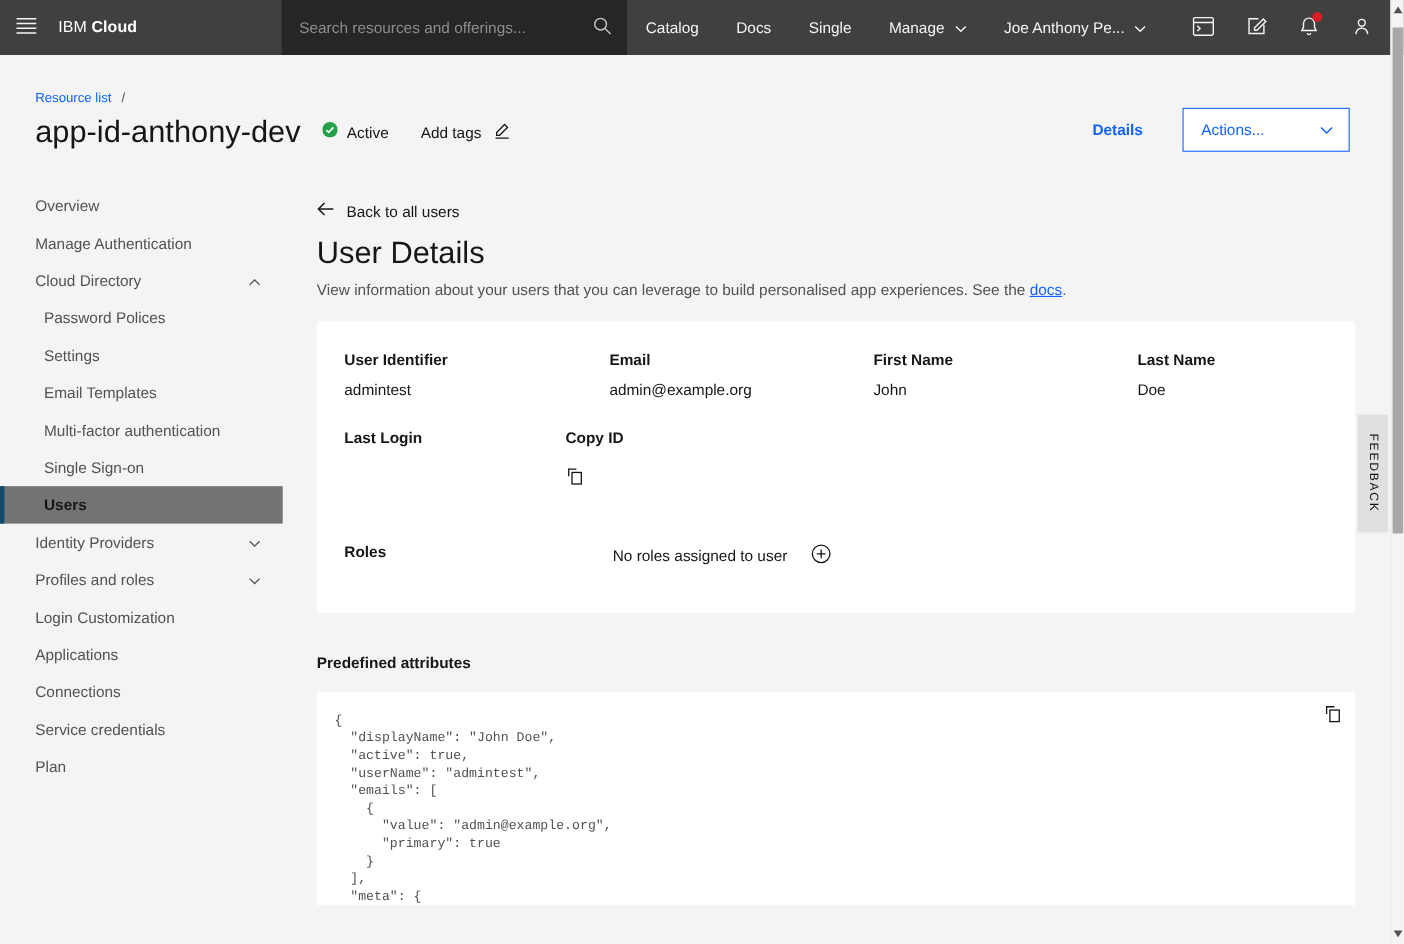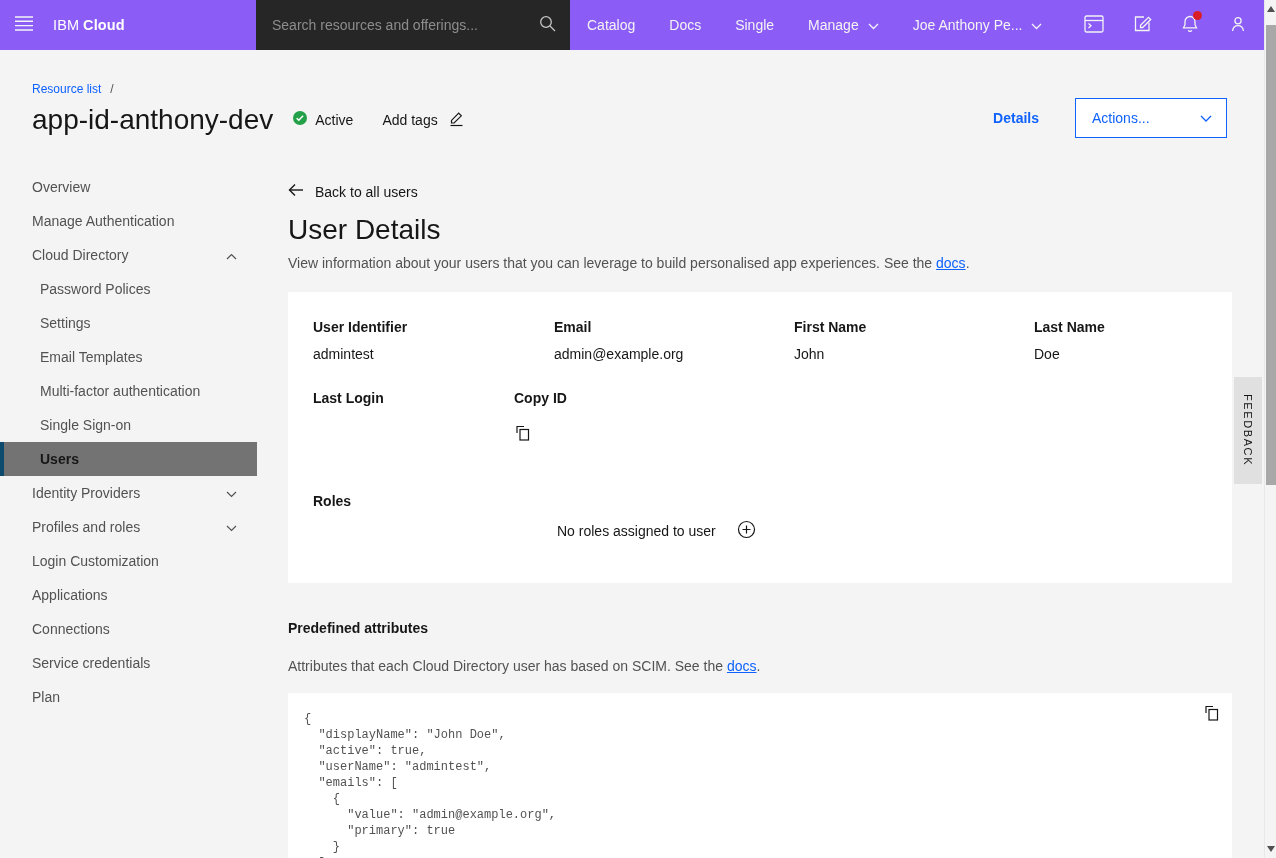--- a/index.html
+++ b/index.html
@@ -1,21 +1,21 @@
 <!DOCTYPE html>
 <html><head>
 <meta charset="utf-8">
 <style>
   * { margin:0; padding:0; box-sizing:border-box; }
   html,body { width:1276px; height:858px; }
   body { font-family:"Liberation Sans","DejaVu Sans",sans-serif; background:#ffffff; overflow:hidden; }
   .viewport { position:relative; width:1276px; height:858px; background:#f4f4f4; overflow:hidden; }
 
   
-  .navbar { position:absolute; top:0; left:0; width:1276px; height:50px; background:#8b5cf6; z-index:5; }
+  .navbar { position:absolute; top:0; left:0; width:1276px; height:50px; background:#404040; z-index:5; }
   .nav-hamburger { position:absolute; left:0; top:0; width:48px; height:50px; background:transparent; border:none; display:flex; align-items:center; justify-content:center; cursor:pointer; }
   .nav-brand { position:absolute; left:53px; top:0; height:50px; display:flex; align-items:center; gap:4px; color:#ffffff; font-size:14.5px; letter-spacing:.1px; }
   .brand-suffix { font-weight:700; }
   .nav-search { position:absolute; left:256px; top:0; width:314px; height:50px; background:#262626; display:flex; align-items:flex-start; }
   .nav-search input { flex:1; height:100%; background:transparent; border:none; outline:none; color:#f4f4f4; font-size:14px; padding-left:16px; font-family:inherit; }
   .nav-search input::placeholder { color:#8d8d8d; }
   .search-btn { width:46px; height:50px; background:transparent; border:none; display:flex; align-items:center; justify-content:center; cursor:pointer; }
   .nav-links { position:absolute; left:570px; top:0; height:50px; display:flex; }
   .nav-link { display:flex; align-items:center; gap:9px; padding:0 17px; height:50px; color:#f4f4f4; font-size:14px; text-decoration:none; cursor:pointer; background:transparent; border:none; font-family:inherit; }
   .nav-icons { position:absolute; right:14px; top:0; height:50px; display:flex; }
@@ -50,21 +50,21 @@
 
   .user-card { background:#ffffff; margin-top:21px; padding:27px 25px 41px 25px; }
   .fields-row { display:grid; grid-template-columns:241px 240px 240px 1fr; }
   .field-label { font-size:14px; font-weight:700; color:#161616; line-height:16px; }
   .field-value { font-size:14px; color:#161616; margin-top:11px; line-height:16px; }
   .row2 { display:flex; margin-top:28px; }
   .row2-col1 { width:201px; }
   .copy-id-btn { display:block; margin-top:19px; background:transparent; border:none; padding:0; cursor:pointer; }
   .row3 { display:flex; margin-top:48px; }
   .row3-col1 { width:244px; }
-  .roles-value { display:flex; align-items:center; gap:21px; margin-top:27px; font-size:14px; color:#161616; }
+  .roles-value { display:flex; align-items:center; gap:21px; margin-top:1px; font-size:14px; color:#161616; }
   .plus-btn { background:transparent; border:none; padding:0; cursor:pointer; display:flex; }
 
   .predefined-title { margin-top:37px; font-size:14px; font-weight:700; color:#161616; line-height:16px; }
   .predefined-desc { margin-top:22px; font-size:14px; color:#525252; line-height:16px; }
 
   .code-card { position:relative; background:#ffffff; margin-top:19px; padding:18px 16px; height:194px; overflow:hidden; }
   .code-copy-btn { position:absolute; top:12px; right:12px; background:transparent; border:none; padding:0; cursor:pointer; }
   .code-line { font-family:"Liberation Mono","DejaVu Sans Mono",monospace; font-size:12px; line-height:16px; color:#525252; white-space:pre; }
 
   
@@ -320,21 +320,20 @@
                   <circle cx="9.5" cy="9.5" r="8"></circle>
                   <path d="M9.5 5.5v8M5.5 9.5h8"></path>
                 </svg>
             </span>
           </button>
         </div>
       </div>
     </section>
 
     <h3 class="predefined-title">Predefined attributes</h3>
-    <p class="predefined-desc"><span>Attributes that each Cloud Directory user has based on SCIM. See the </span><a class="docs-link">docs</a><span>.</span></p>
 
     <section class="code-card">
       <button class="code-copy-btn">
         <span>
           <svg width="17" height="17" viewBox="0 0 17 17" fill="none" stroke="#161616" stroke-width="1.2">
               <rect x="6" y="4.5" width="8.5" height="10.5"></rect>
               <path d="M3 8V1.5h7"></path>
             </svg>
         </span>
       </button>

